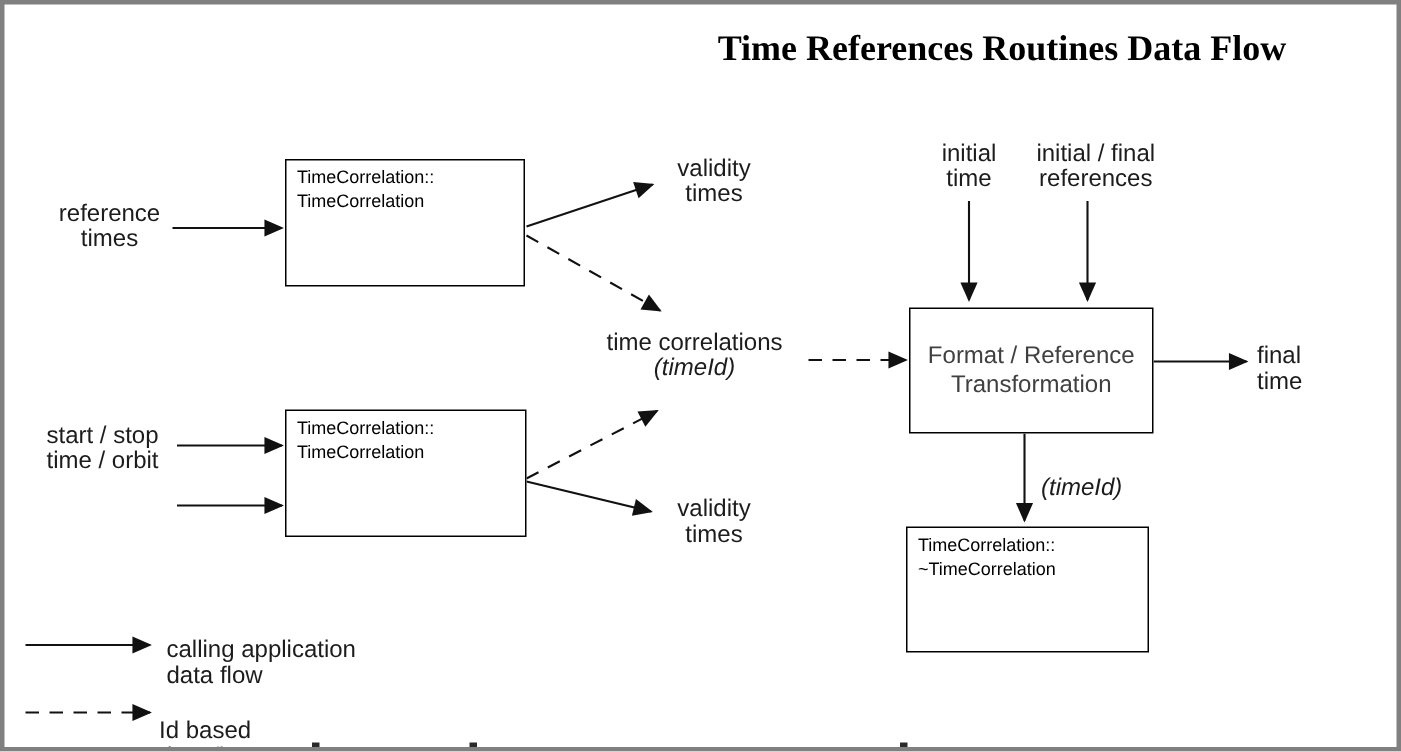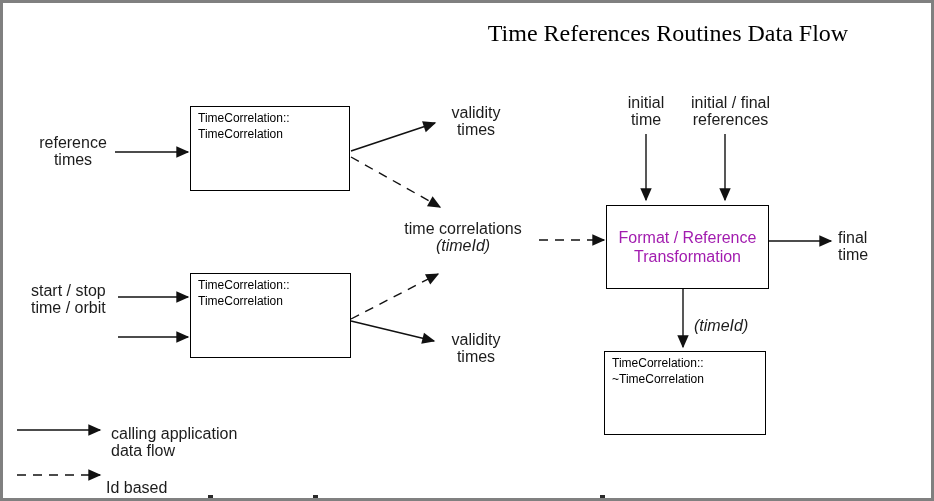--- a/index.html
+++ b/index.html
@@ -37,30 +37,30 @@
     font-weight:normal;
     font-size:12px;line-height:15.5px;
     color:#000;
     white-space:nowrap;
   }
   .node .cls span{display:block;}
   .node.centered{
     display:flex;align-items:center;justify-content:center;
   }
   .node.centered .body{
-    font-size:16px;line-height:19px;color:#a21caf;text-align:center;
+    font-size:16px;line-height:19px;color:#404040;text-align:center;
   }
   .node.centered .body span{display:block;}
 
   #title{
     position:absolute;z-index:2;
     left:429px;top:17px;width:472px;
     text-align:center;
     font-family:"Liberation Serif", serif;
-    font-weight:normal;font-size:24px;
+    font-weight:bold;font-size:24px;
     color:#000;
     white-space:nowrap;
   }
   .artifact{
     position:absolute;z-index:2;
     width:5px;height:3px;background:#2a2a2a;
   }
 </style>
 </head>
 <body>

